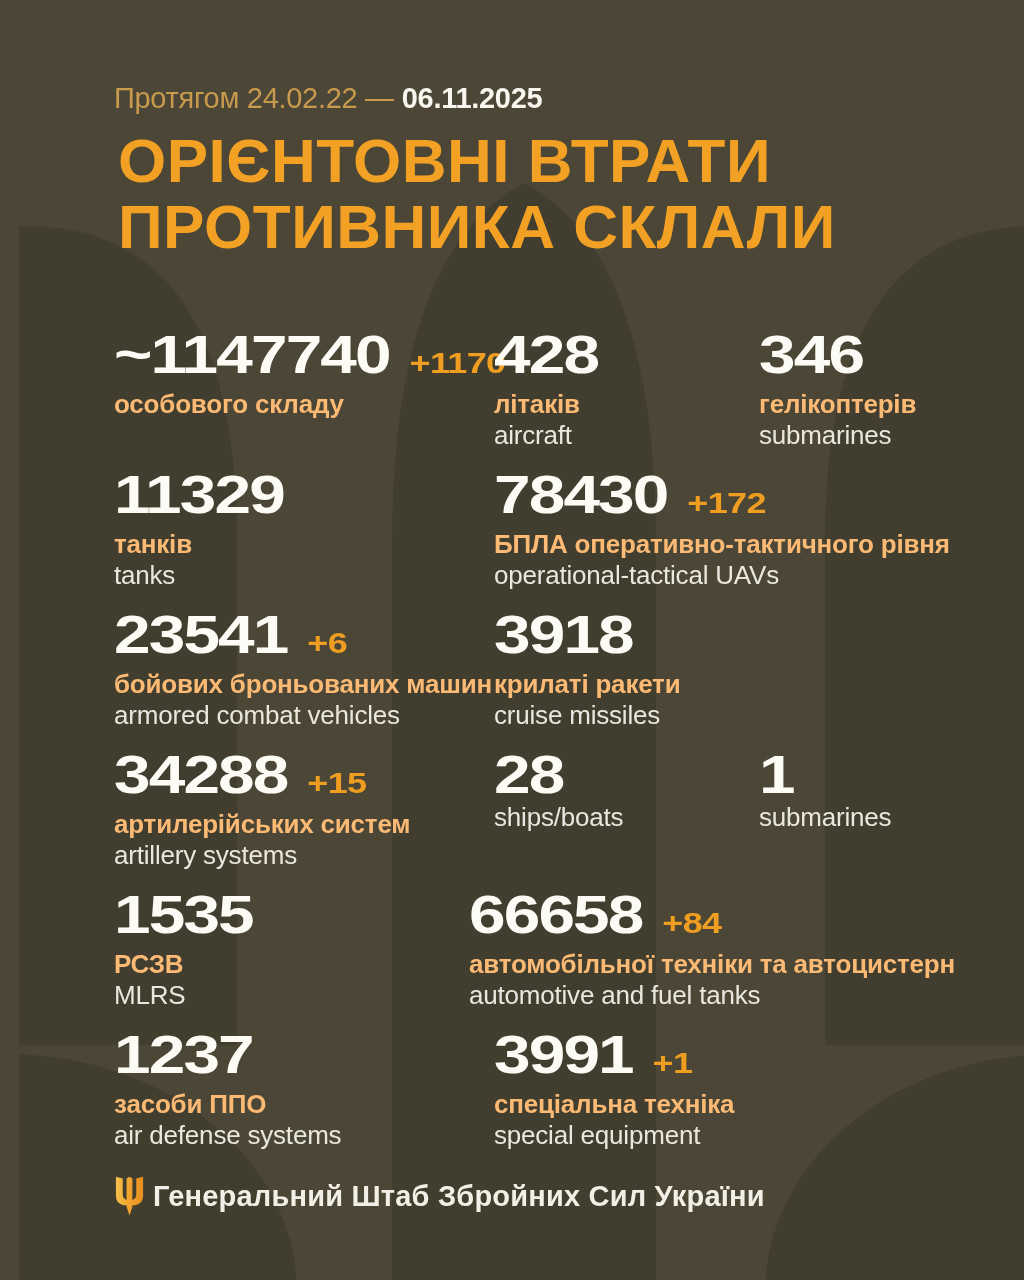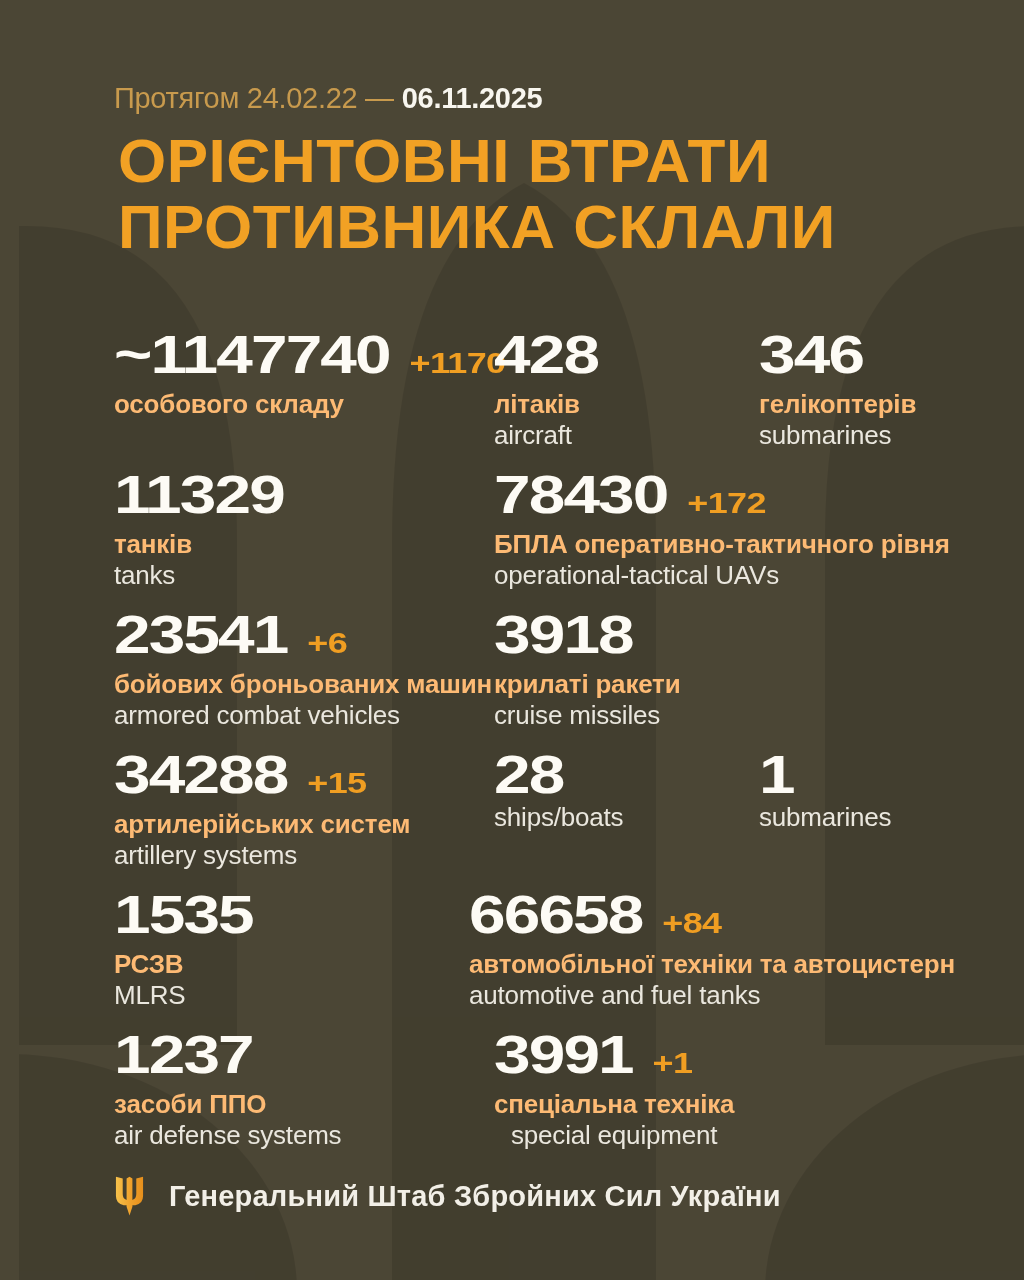--- a/index.html
+++ b/index.html
@@ -41,21 +41,21 @@
     margin-top:8px;color:#fdba74;font-weight:700;
     font-size:26px;line-height:30px;letter-spacing:-0.2px;
   }
   .lbl-en{
     margin-top:1px;color:#eae7de;font-weight:400;
     font-size:26px;line-height:30px;letter-spacing:-0.2px;
   }
 
   .footer{
     position:absolute;left:95px;top:1176px;
-    display:flex;align-items:center;gap:24px;
+    display:flex;align-items:center;gap:8px;
   }
   .footer .org{
     color:#f2efe7;font-weight:700;font-size:29px;letter-spacing:0.2px;
   }
   .tryzub-icon{width:31px;height:40px;display:block;}
 </style>
 </head>
 <body>
 
 <div class="canvas">
@@ -182,21 +182,21 @@
   </div>
 
   <div class="stat" style="left:95px;top:1028px;">
     <div class="num-row">
         <span class="num">1237</span>
         <span class="delta"></span>
       </div>
     <div class="lbl-uk">засоби ППО</div>
     <div class="lbl-en">air defense systems</div>
   </div>
-  <div class="stat" style="left:475px;top:1028px;text-align:center;">
+  <div class="stat" style="left:475px;top:1028px;">
     <div class="num-row">
         <span class="num">3991</span>
         <span class="delta">+1</span>
       </div>
     <div class="lbl-uk">спеціальна техніка</div>
     <div class="lbl-en">special equipment</div>
   </div>
 
   <div class="footer">
     <svg class="tryzub-icon" viewBox="0 0 32 40" xmlns="http://www.w3.org/2000/svg">

